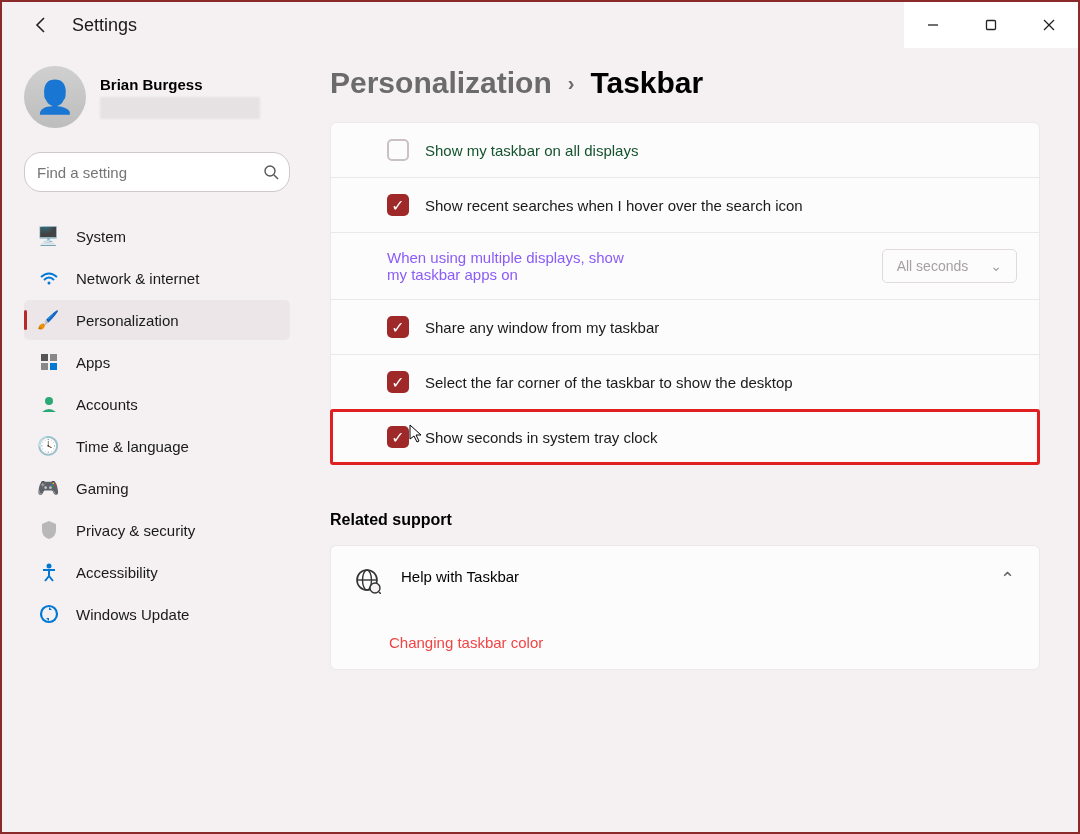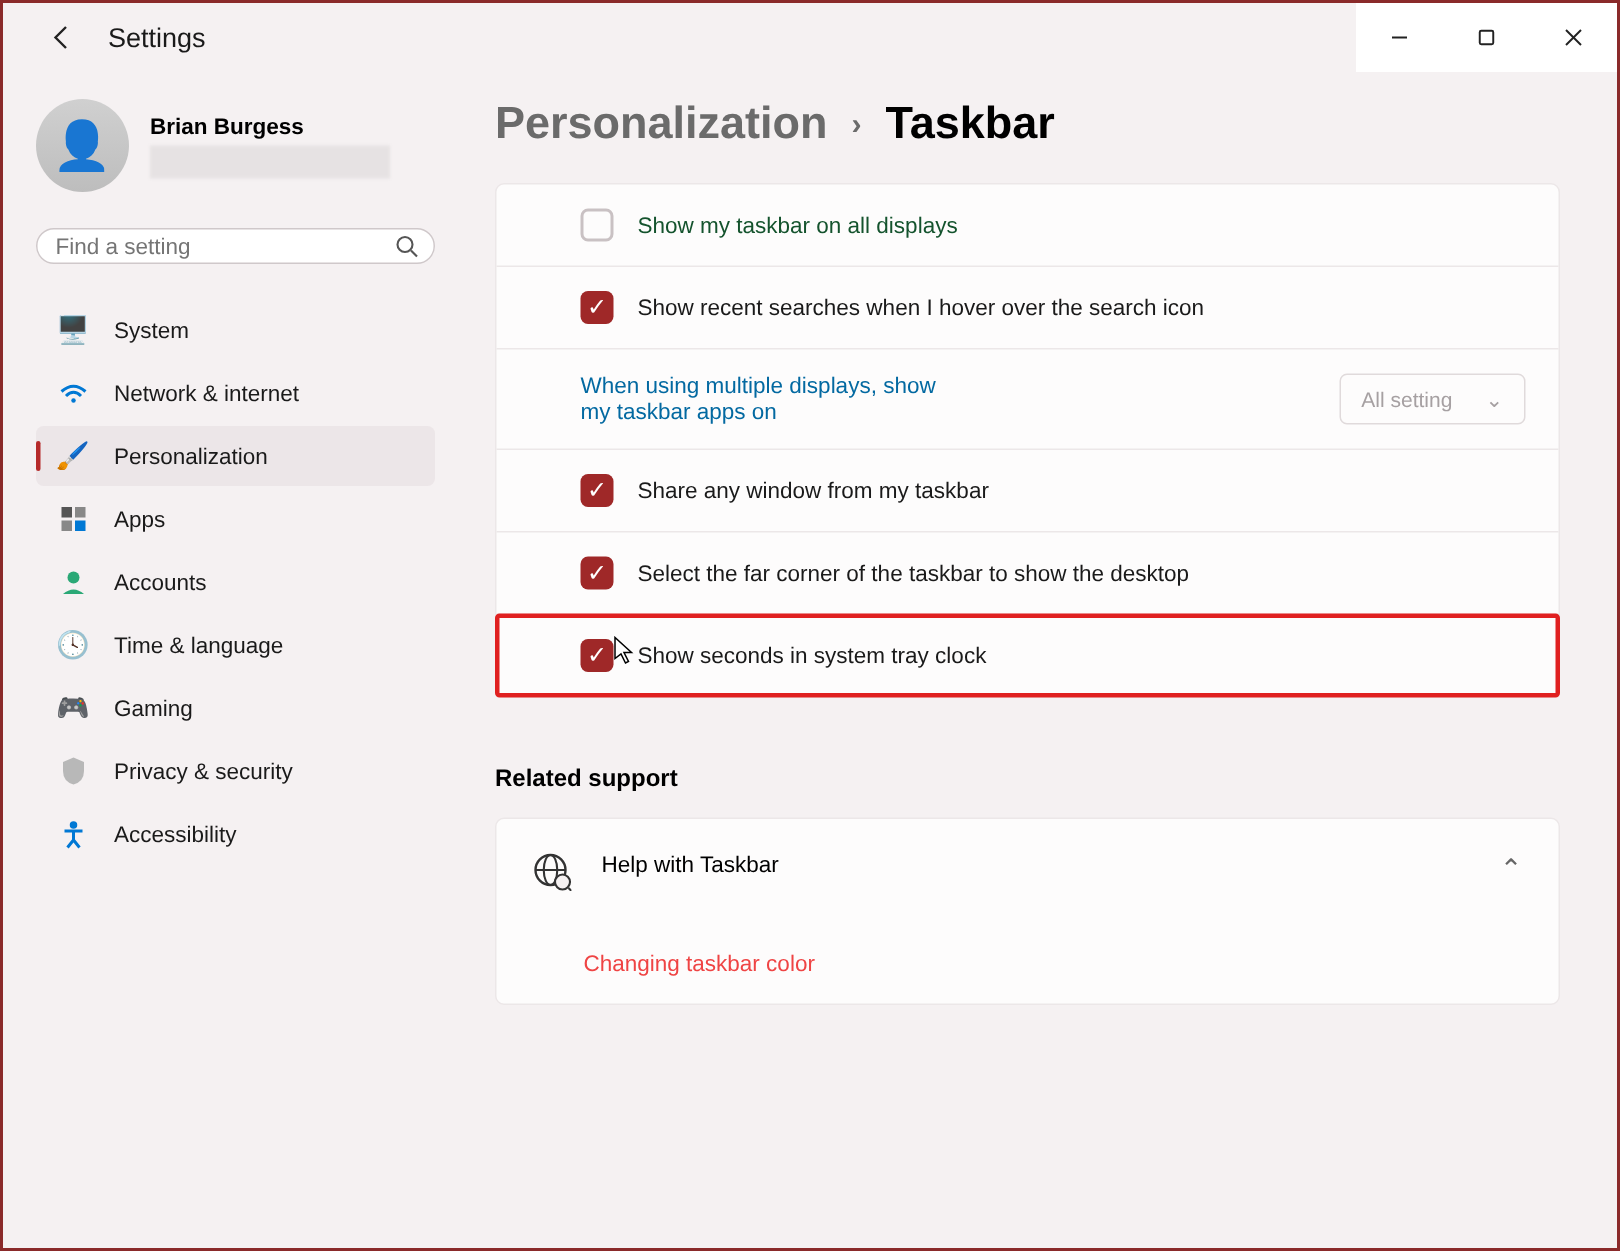--- a/index.html
+++ b/index.html
@@ -8,37 +8,37 @@
 .wc-btn { width: 58px; height: 46px; display: flex; align-items: center; justify-content: center; cursor: pointer; font-size: 14px; }
 .header-bar { display: flex; align-items: center; height: 46px; padding-left: 22px; }
 .back-btn { width: 36px; height: 36px; display: flex; align-items: center; justify-content: center; cursor: pointer; font-size: 18px; color: #222; }
 .app-title { font-size: 18px; margin-left: 12px; color: #1a1a1a; }
 .content { display: flex; height: calc(100% - 46px); }
 .sidebar { width: 300px; padding: 18px 12px 0 22px; overflow-y: auto; }
 .user-block { display: flex; align-items: center; gap: 14px; margin-bottom: 24px; }
 .avatar { width: 62px; height: 62px; border-radius: 50%; background: linear-gradient(#d0d0d0,#bdbdbd); display:flex; align-items:center; justify-content:center; font-size:32px;}
 .user-name { font-weight: 600; font-size: 15px; }
 .user-email-mask { width: 160px; height: 22px; background: #e6e2e3; margin-top: 4px; filter: blur(1px); }
-.search-box { display: flex; align-items: center; background: #fff; border: 1px solid #cfc8ca; border-radius: 17px; height: 24px; padding: 0 10px 0 12px; margin-bottom: 24px; }
+.search-box { display: flex; align-items: center; background: #fff; border: 1px solid #cfc8ca; border-radius: 17px; height: 40px; padding: 0 10px 0 12px; margin-bottom: 24px; }
 .search-box input { flex: 1; border: none; outline: none; font-size: 15px; background: transparent; }
 .nav { display: flex; flex-direction: column; gap: 2px; }
 .nav-item { display: flex; align-items: center; gap: 16px; height: 40px; padding: 0 14px; border-radius: 5px; cursor: pointer; font-size: 15px; color: #1a1a1a; position: relative; }
 .nav-item.active { background: #ece6e8; font-weight: 400; }
 .nav-item.active::before { content:""; position:absolute; left:0; top:10px; bottom:10px; width:3px; background:#b52a2a; border-radius:2px;}
 .nav-icon { width: 22px; height: 22px; display: flex; align-items: center; justify-content: center; font-size: 18px; }
 .main { flex: 1; padding: 18px 38px 0 28px; overflow-y: auto; }
 .breadcrumb { display: flex; align-items: center; gap: 16px; font-size: 30px; font-weight: 600; margin-bottom: 22px; }
 .breadcrumb .parent { color: #6b6b6b; font-weight: 600; cursor: pointer; }
 .breadcrumb .chev { color: #6b6b6b; font-size: 20px; }
 .card { background: #fdfcfc; border: 1px solid #ece7e8; border-radius: 6px; }
 .row { display: flex; align-items: center; padding: 16px 22px 16px 56px; border-bottom: 1px solid #ece7e8; gap: 16px; }
 .row:last-child { border-bottom: none; }
 .row .text { font-size: 15px; color: #1a1a1a; flex: 1; }
 .row.disabled .text { color: #14532d; }
-.row.muted .text { color: #0369a1; }
+.row.muted .text { color: #8b5cf6; }
 .checkbox { width: 22px; height: 22px; border-radius: 5px; display: flex; align-items: center; justify-content: center; flex-shrink: 0; }
 .checkbox.checked { background: #9f2828; color: #fff; }
 .checkbox.unchecked { border: 2px solid #c9c1c3; }
 .dd { margin-left: auto; border: 1px solid #e0dadb; border-radius: 5px; padding: 8px 14px; font-size: 14px; color: #a6a0a2; display: flex; align-items: center; gap: 22px; }
 .highlight { outline: 3px solid #e02020; outline-offset: -2px; border-radius: 2px; position: relative; }
 .cursor-img { position: absolute; left: 78px; top: 14px; font-size: 16px; pointer-events: none; }
 .section-title { font-size: 16px; font-weight: 700; margin: 46px 0 16px; }
 .help-row { display: flex; align-items: flex-start; padding: 22px 24px; gap: 20px; }
 .help-label { font-size: 15px; flex: 1; }
 .link-row { padding: 18px 58px; font-size: 15px; color: #ef4444; cursor: pointer; }
@@ -153,20 +153,30 @@
         </div>
       <div class="nav-item">
           <span class="nav-icon">
             <svg width="20" height="20">
               <circle cx="10" cy="4" r="2.5" fill="#0078d4"></circle>
               <path d="M4 8 L16 8 M10 8 V14 M10 14 L6 19 M10 14 L14 19" stroke="#0078d4" stroke-width="2" fill="none"></path>
             </svg>
           </span>
           <span>Accessibility</span>
         </div>
+      <div class="nav-item">
+          <span class="nav-icon">
+            <svg width="20" height="20">
+              <circle cx="10" cy="10" r="8" fill="none" stroke="#0078d4" stroke-width="2.2"></circle>
+              <path d="M10 3 L13 6 L10 6" fill="#0078d4"></path>
+              <path d="M10 17 L7 14 L10 14" fill="#0078d4"></path>
+            </svg>
+          </span>
+          <span>Windows Update</span>
+        </div>
     </div>
   </div>
 
   <div class="main">
     <div class="breadcrumb">
       <span class="parent">Personalization</span>
       <span class="chev">›</span>
       <span>Taskbar</span>
     </div>
 
@@ -175,21 +185,21 @@
         <div class="checkbox unchecked"></div>
         <div class="text">Show my taskbar on all displays</div>
       </div>
       <div class="row">
         <div class="checkbox checked">✓</div>
         <div class="text">Show recent searches when I hover over the search icon</div>
       </div>
       <div class="row muted">
         <div class="text" style="max-width:260px">When using multiple displays, show my taskbar apps on</div>
         <div class="dd">
-          <span>All setting</span>
+          <span>All seconds</span>
           <span>⌄</span>
         </div>
       </div>
       <div class="row">
         <div class="checkbox checked">✓</div>
         <div class="text">Share any window from my taskbar</div>
       </div>
       <div class="row">
         <div class="checkbox checked">✓</div>
         <div class="text">Select the far corner of the taskbar to show the desktop</div>

